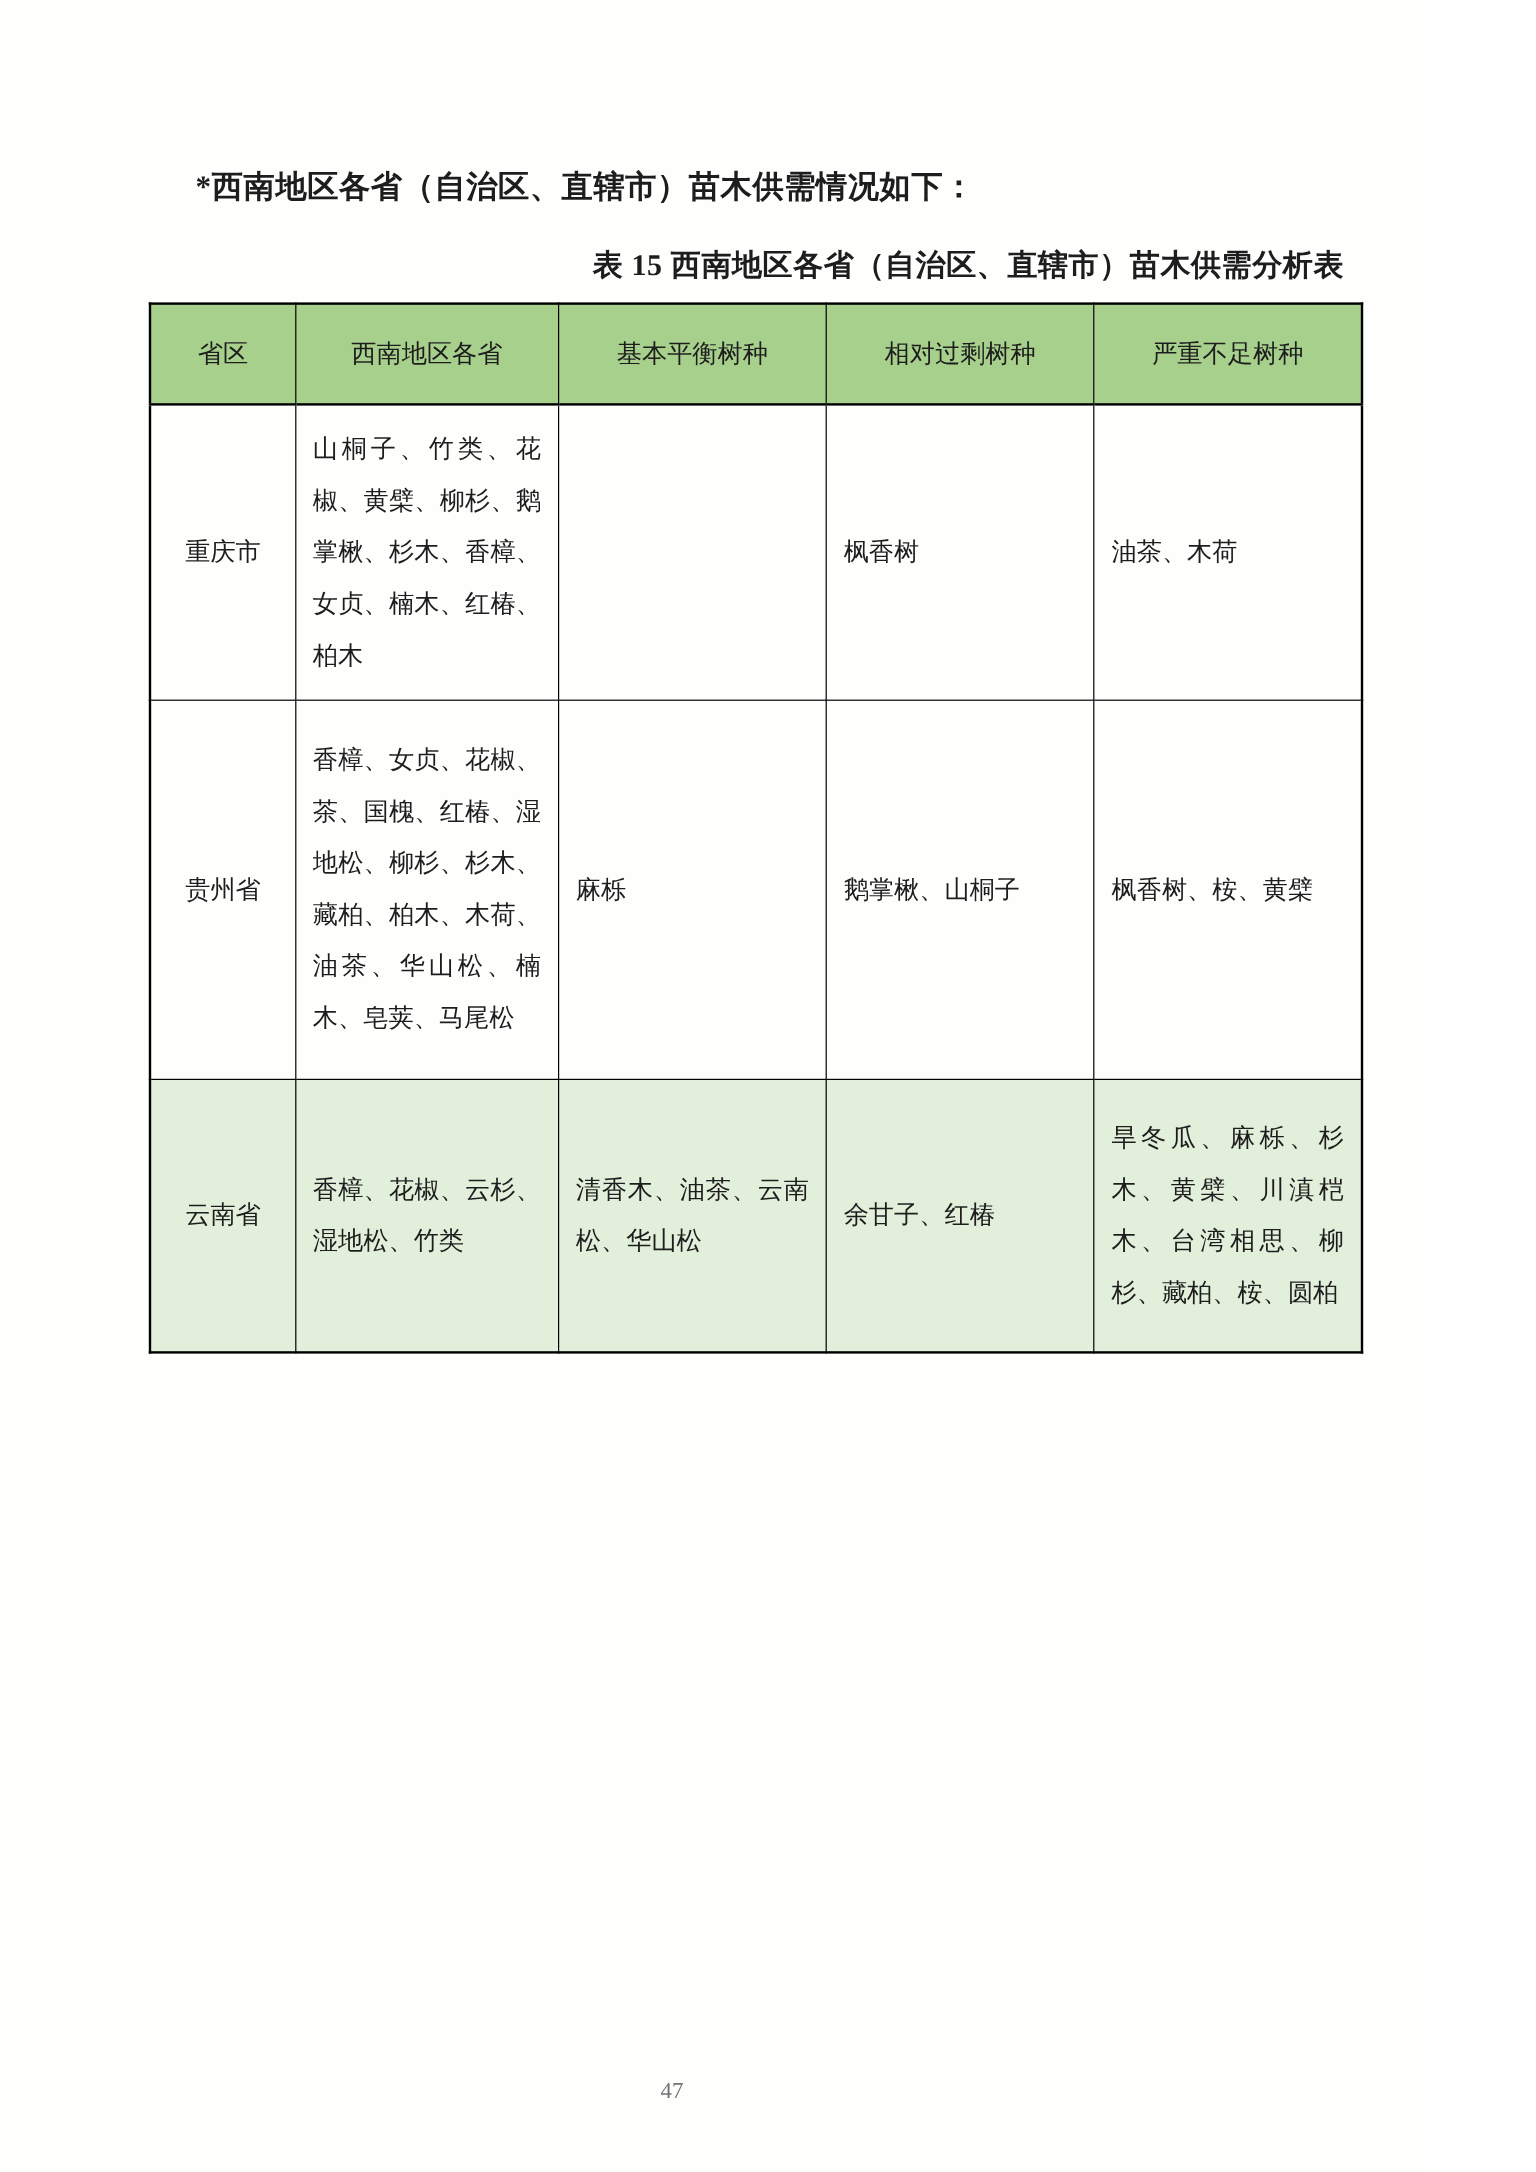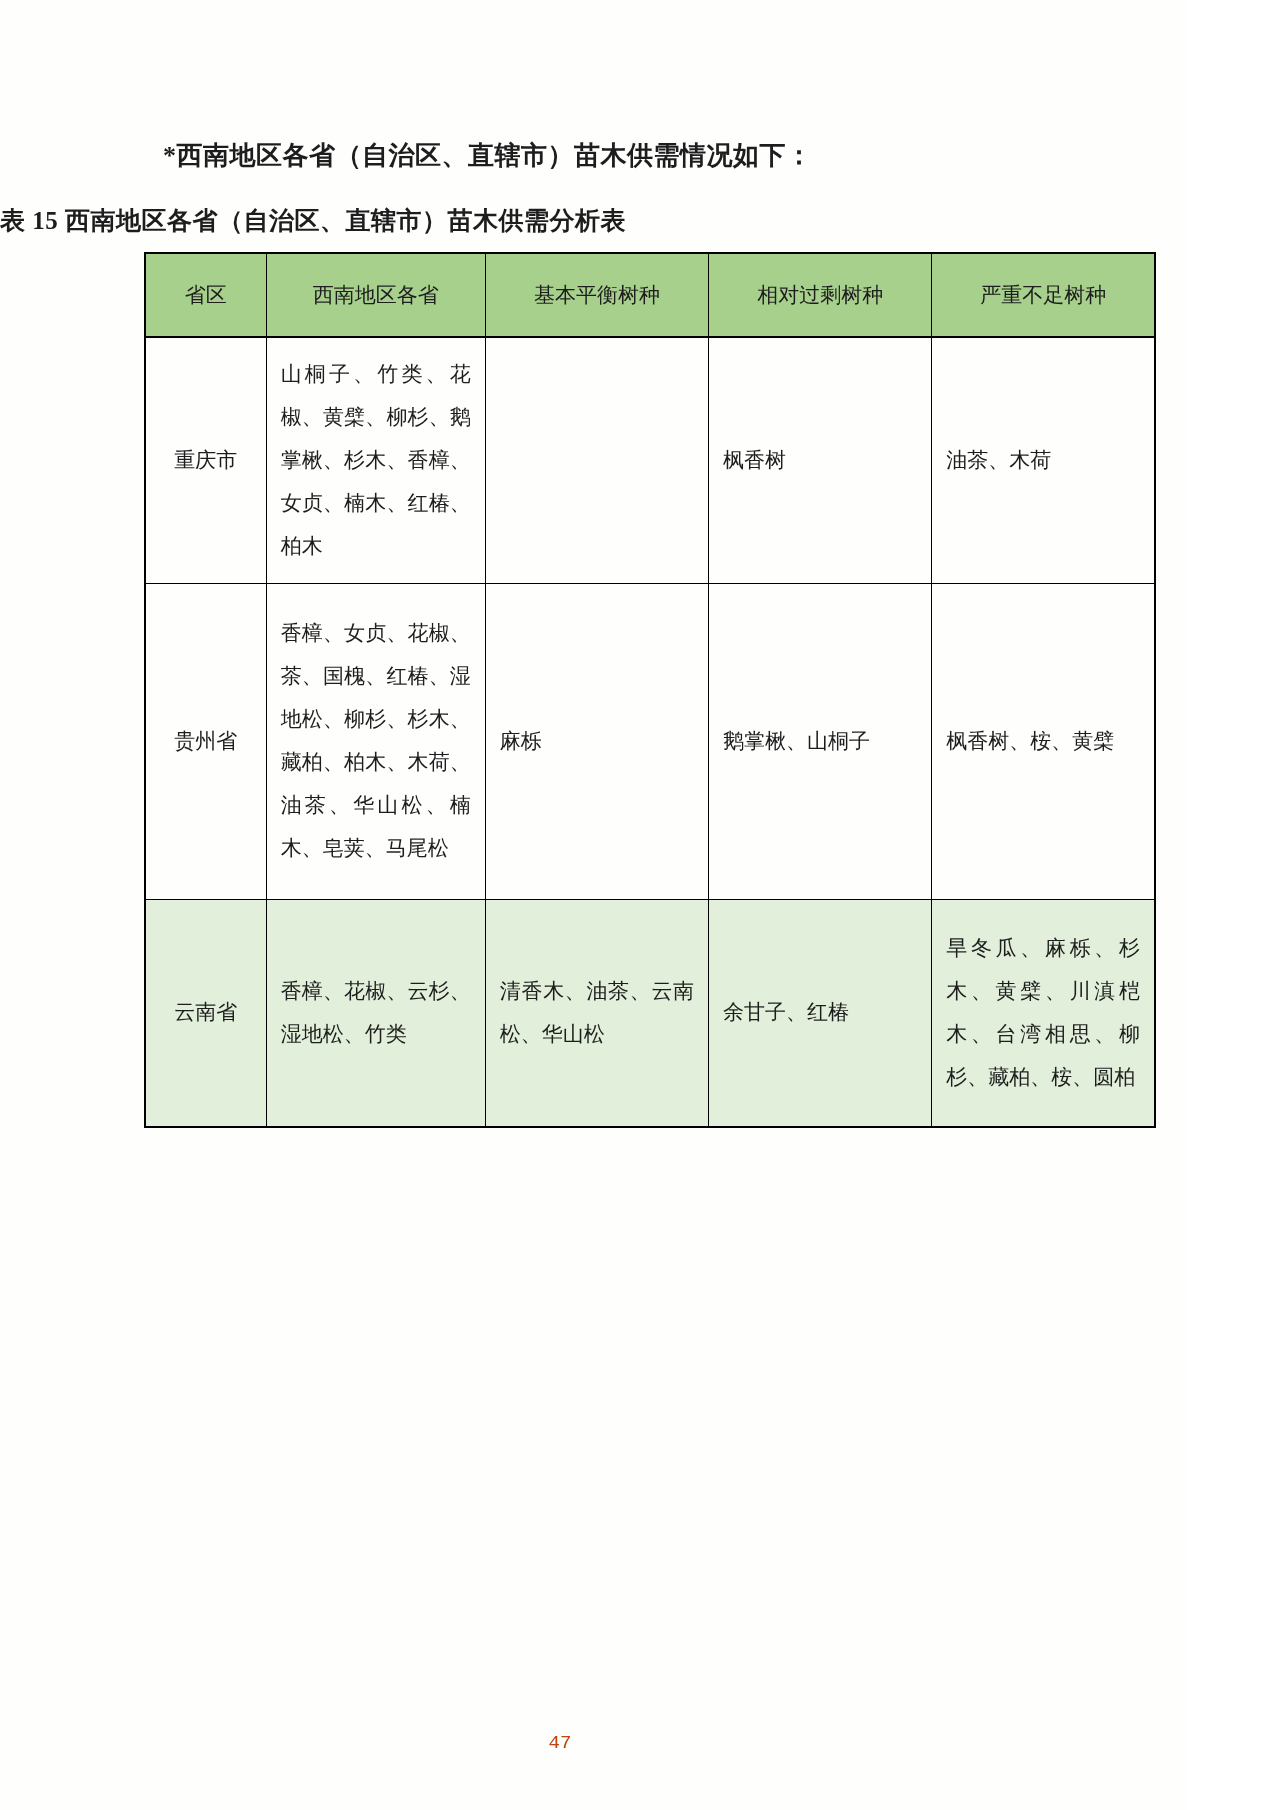--- a/index.html
+++ b/index.html
@@ -23,29 +23,29 @@
     font-size: 26px;
     font-weight: bold;
     letter-spacing: 0.5px;
     white-space: nowrap;
   }
   .table-title {
     position: absolute;
     left: 0;
     top: 204px;
     width: 1120px;
-    text-align: left;
+    text-align: right;
     font-size: 25px;
     font-weight: bold;
     letter-spacing: 0.5px;
     white-space: nowrap;
   }
   table.supply-table {
     position: absolute;
-    left: 144px;
+    left: 124px;
     top: 252px;
     width: 1012px;
     border-collapse: collapse;
     table-layout: fixed;
     border: 2.5px solid #000;
     font-size: 21px;
   }
   table.supply-table th,
   table.supply-table td {
     border: 1.5px solid #000;
@@ -78,22 +78,21 @@
   tr.row-3 { height: 316px; }
   tr.row-4 { height: 228px; }
   tr.row-5 { height: 108px; }
   .page-number {
     position: absolute;
     left: 0;
     top: 1732px;
     width: 1120px;
     text-align: center;
     font-size: 19px;
-    color: #c2410c;
-    font-family: Liberation Mono, monospace;
+    color: #737373;
   }
 </style>
 </head>
 <body>
 
 <div class="doc">
 
   <div class="heading">*西南地区各省（自治区、直辖市）苗木供需情况如下：</div>
 
   <div class="table-title">表 15 西南地区各省（自治区、直辖市）苗木供需分析表</div>

